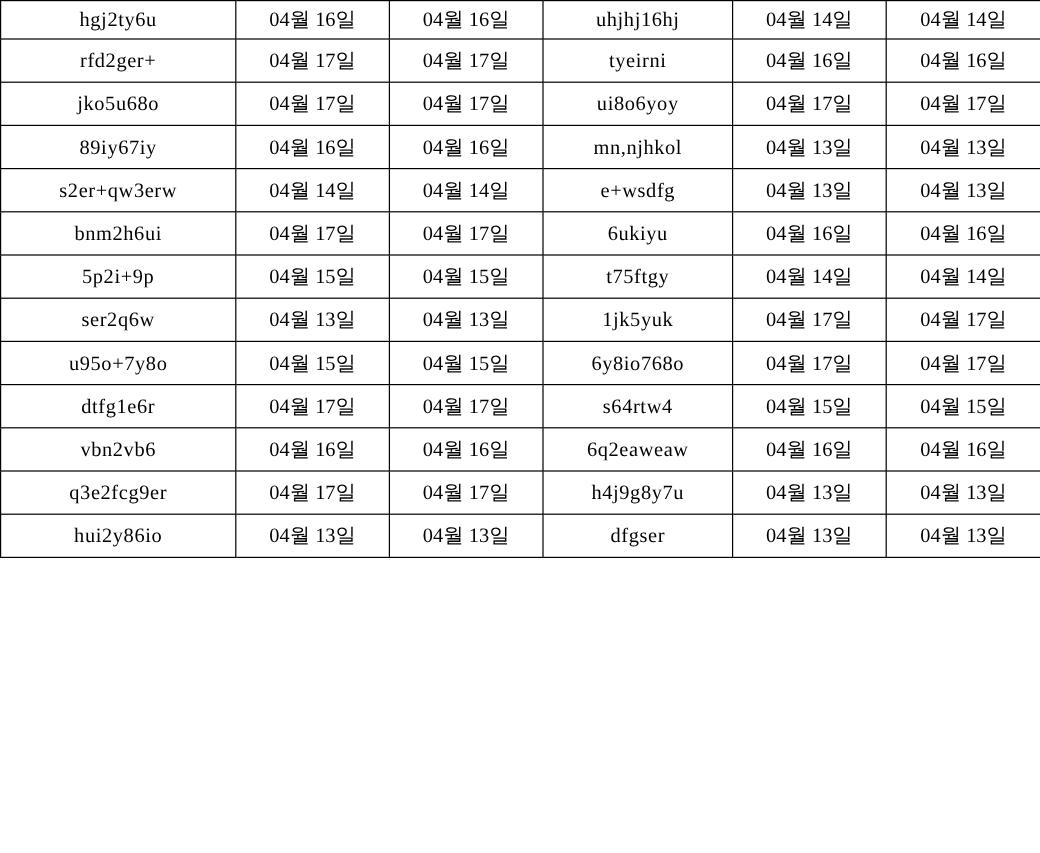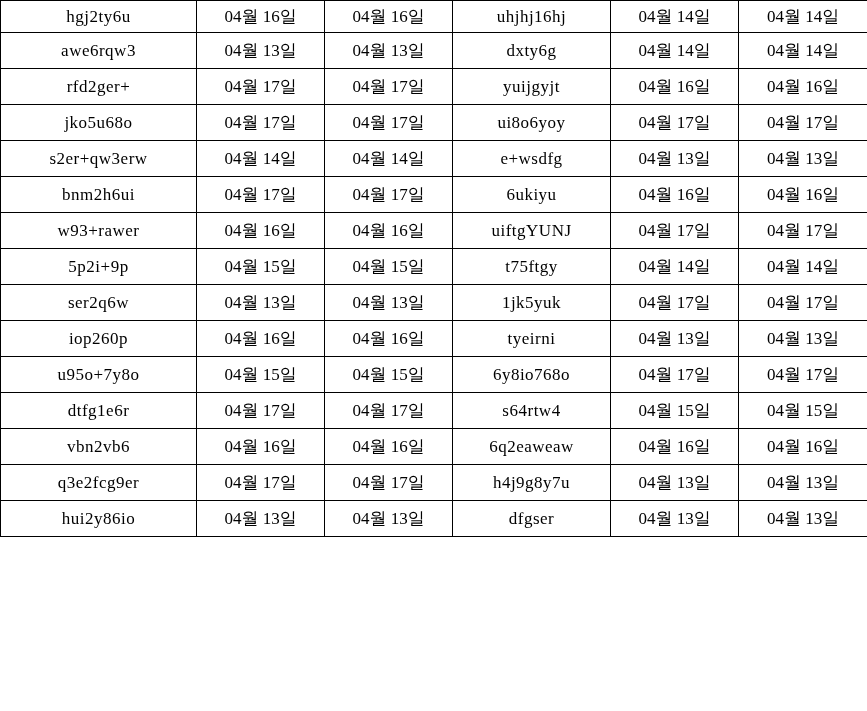--- a/index.html
+++ b/index.html
@@ -68,90 +68,74 @@
     <tbody>
       <tr class="clipped-top">
         <td class="name">hgj2ty6u</td>
         <td class="date">04월 16일</td>
         <td class="date">04월 16일</td>
         <td class="name">uhjhj16hj</td>
         <td class="date">04월 14일</td>
         <td class="date">04월 14일</td>
       </tr>
       <tr>
-        <td class="name">awe6rqw3</td>
-        <td class="date">04월 13일</td>
-        <td class="date">04월 13일</td>
-        <td class="name">dxty6g</td>
-        <td class="date">04월 14일</td>
-        <td class="date">04월 14일</td>
-      </tr>
-      <tr>
         <td class="name">rfd2ger+</td>
         <td class="date">04월 17일</td>
         <td class="date">04월 17일</td>
-        <td class="name">yuijgyjt</td>
+        <td class="name">tyeirni</td>
         <td class="date">04월 16일</td>
         <td class="date">04월 16일</td>
       </tr>
       <tr>
         <td class="name">jko5u68o</td>
         <td class="date">04월 17일</td>
         <td class="date">04월 17일</td>
         <td class="name">ui8o6yoy</td>
         <td class="date">04월 17일</td>
         <td class="date">04월 17일</td>
+      </tr>
+      <tr>
+        <td class="name">89iy67iy</td>
+        <td class="date">04월 16일</td>
+        <td class="date">04월 16일</td>
+        <td class="name">mn,njhkol</td>
+        <td class="date">04월 13일</td>
+        <td class="date">04월 13일</td>
       </tr>
       <tr>
         <td class="name">s2er+qw3erw</td>
         <td class="date">04월 14일</td>
         <td class="date">04월 14일</td>
         <td class="name">e+wsdfg</td>
         <td class="date">04월 13일</td>
         <td class="date">04월 13일</td>
       </tr>
       <tr>
         <td class="name">bnm2h6ui</td>
         <td class="date">04월 17일</td>
         <td class="date">04월 17일</td>
         <td class="name">6ukiyu</td>
         <td class="date">04월 16일</td>
         <td class="date">04월 16일</td>
       </tr>
       <tr>
-        <td class="name">w93+rawer</td>
-        <td class="date">04월 16일</td>
-        <td class="date">04월 16일</td>
-        <td class="name">uiftgYUNJ</td>
-        <td class="date">04월 17일</td>
-        <td class="date">04월 17일</td>
-      </tr>
-      <tr>
         <td class="name">5p2i+9p</td>
         <td class="date">04월 15일</td>
         <td class="date">04월 15일</td>
         <td class="name">t75ftgy</td>
         <td class="date">04월 14일</td>
         <td class="date">04월 14일</td>
       </tr>
       <tr>
         <td class="name">ser2q6w</td>
         <td class="date">04월 13일</td>
         <td class="date">04월 13일</td>
         <td class="name">1jk5yuk</td>
         <td class="date">04월 17일</td>
         <td class="date">04월 17일</td>
-      </tr>
-      <tr>
-        <td class="name">iop260p</td>
-        <td class="date">04월 16일</td>
-        <td class="date">04월 16일</td>
-        <td class="name">tyeirni</td>
-        <td class="date">04월 13일</td>
-        <td class="date">04월 13일</td>
       </tr>
       <tr>
         <td class="name">u95o+7y8o</td>
         <td class="date">04월 15일</td>
         <td class="date">04월 15일</td>
         <td class="name">6y8io768o</td>
         <td class="date">04월 17일</td>
         <td class="date">04월 17일</td>
       </tr>
       <tr>

